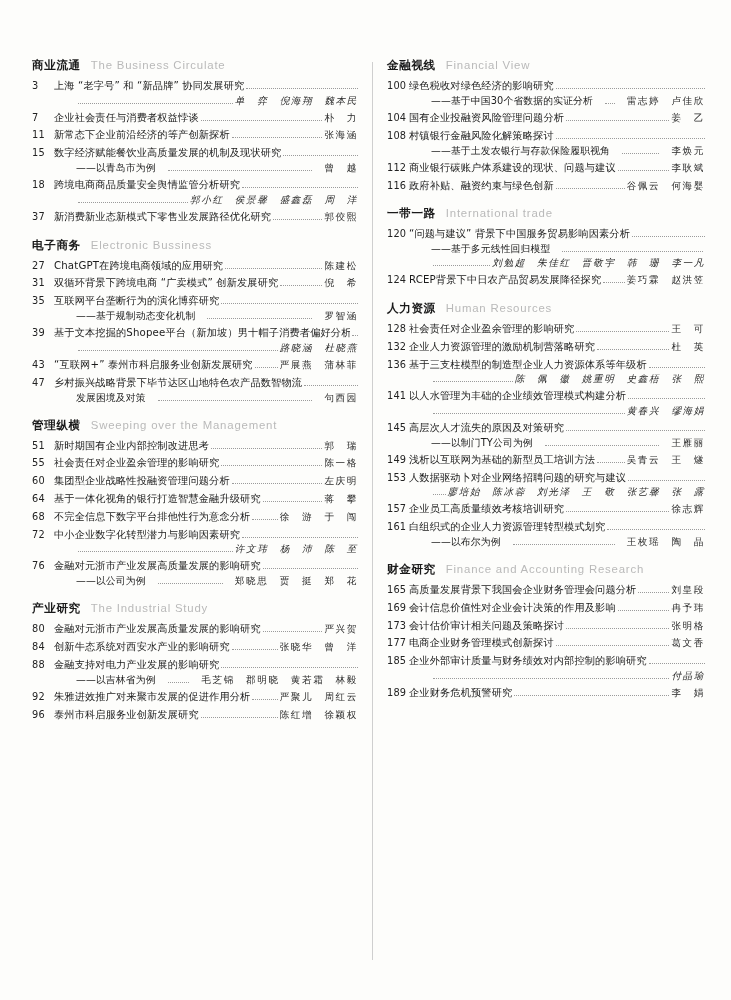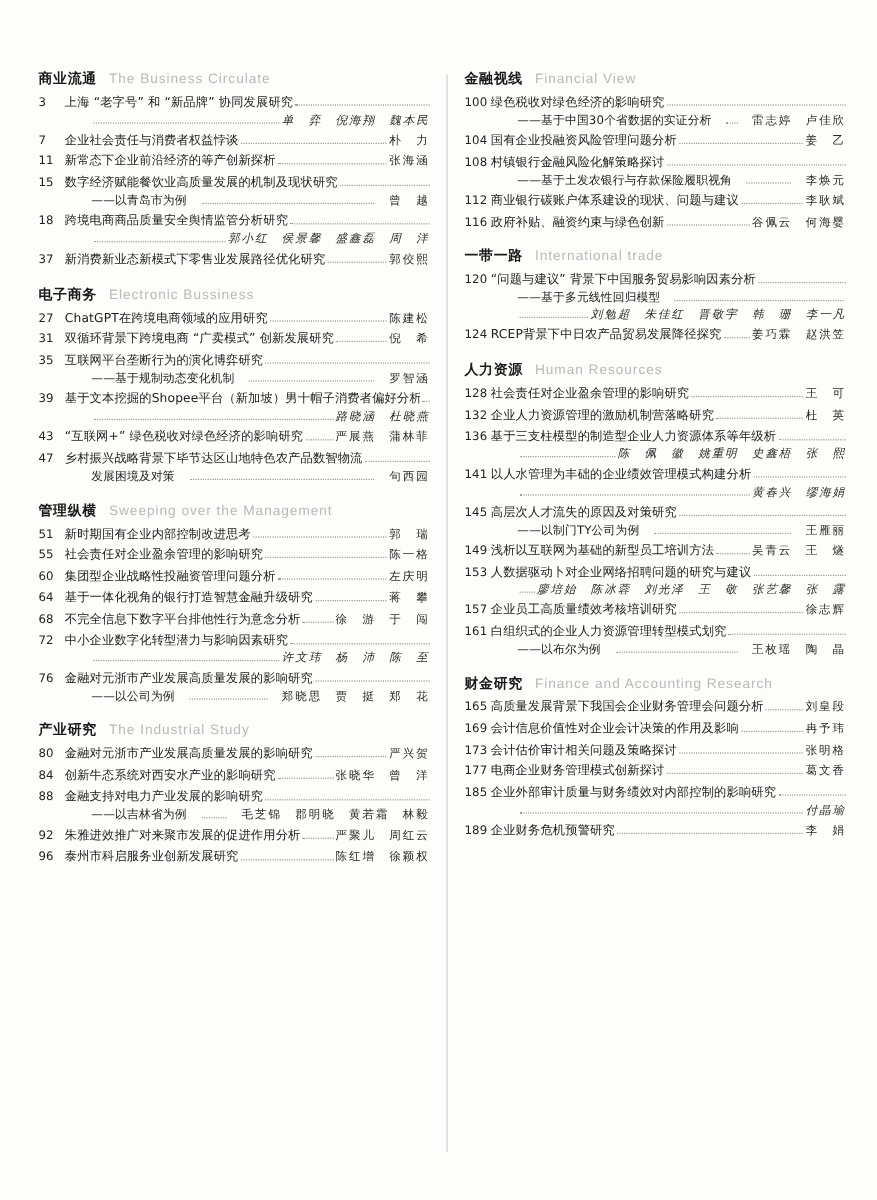--- a/index.html
+++ b/index.html
@@ -255,21 +255,21 @@
               <span class="dots"></span>
             </div>
             <div class="entry-authline">
               <span class="dots"></span>
               <span class="auth">路晓涵　杜晓燕</span>
             </div>
           </div>
           <div class="entry">
             <div class="entry-main">
               <span class="pg">43</span>
-              <span class="ttl">“互联网+” 绿色税收对绿色经济的影响研究</span>
+              <span class="ttl">“互联网+” 泰州市科启服务业创新发展研究</span>
               <span class="dots"></span>
               <span class="auth">严展燕　蒲林菲</span>
             </div>
           </div>
           <div class="entry">
             <div class="entry-main noauth">
               <span class="pg">47</span>
               <span class="ttl">乡村振兴战略背景下毕节达区山地特色农产品数智物流</span>
               <span class="dots"></span>
             </div>

